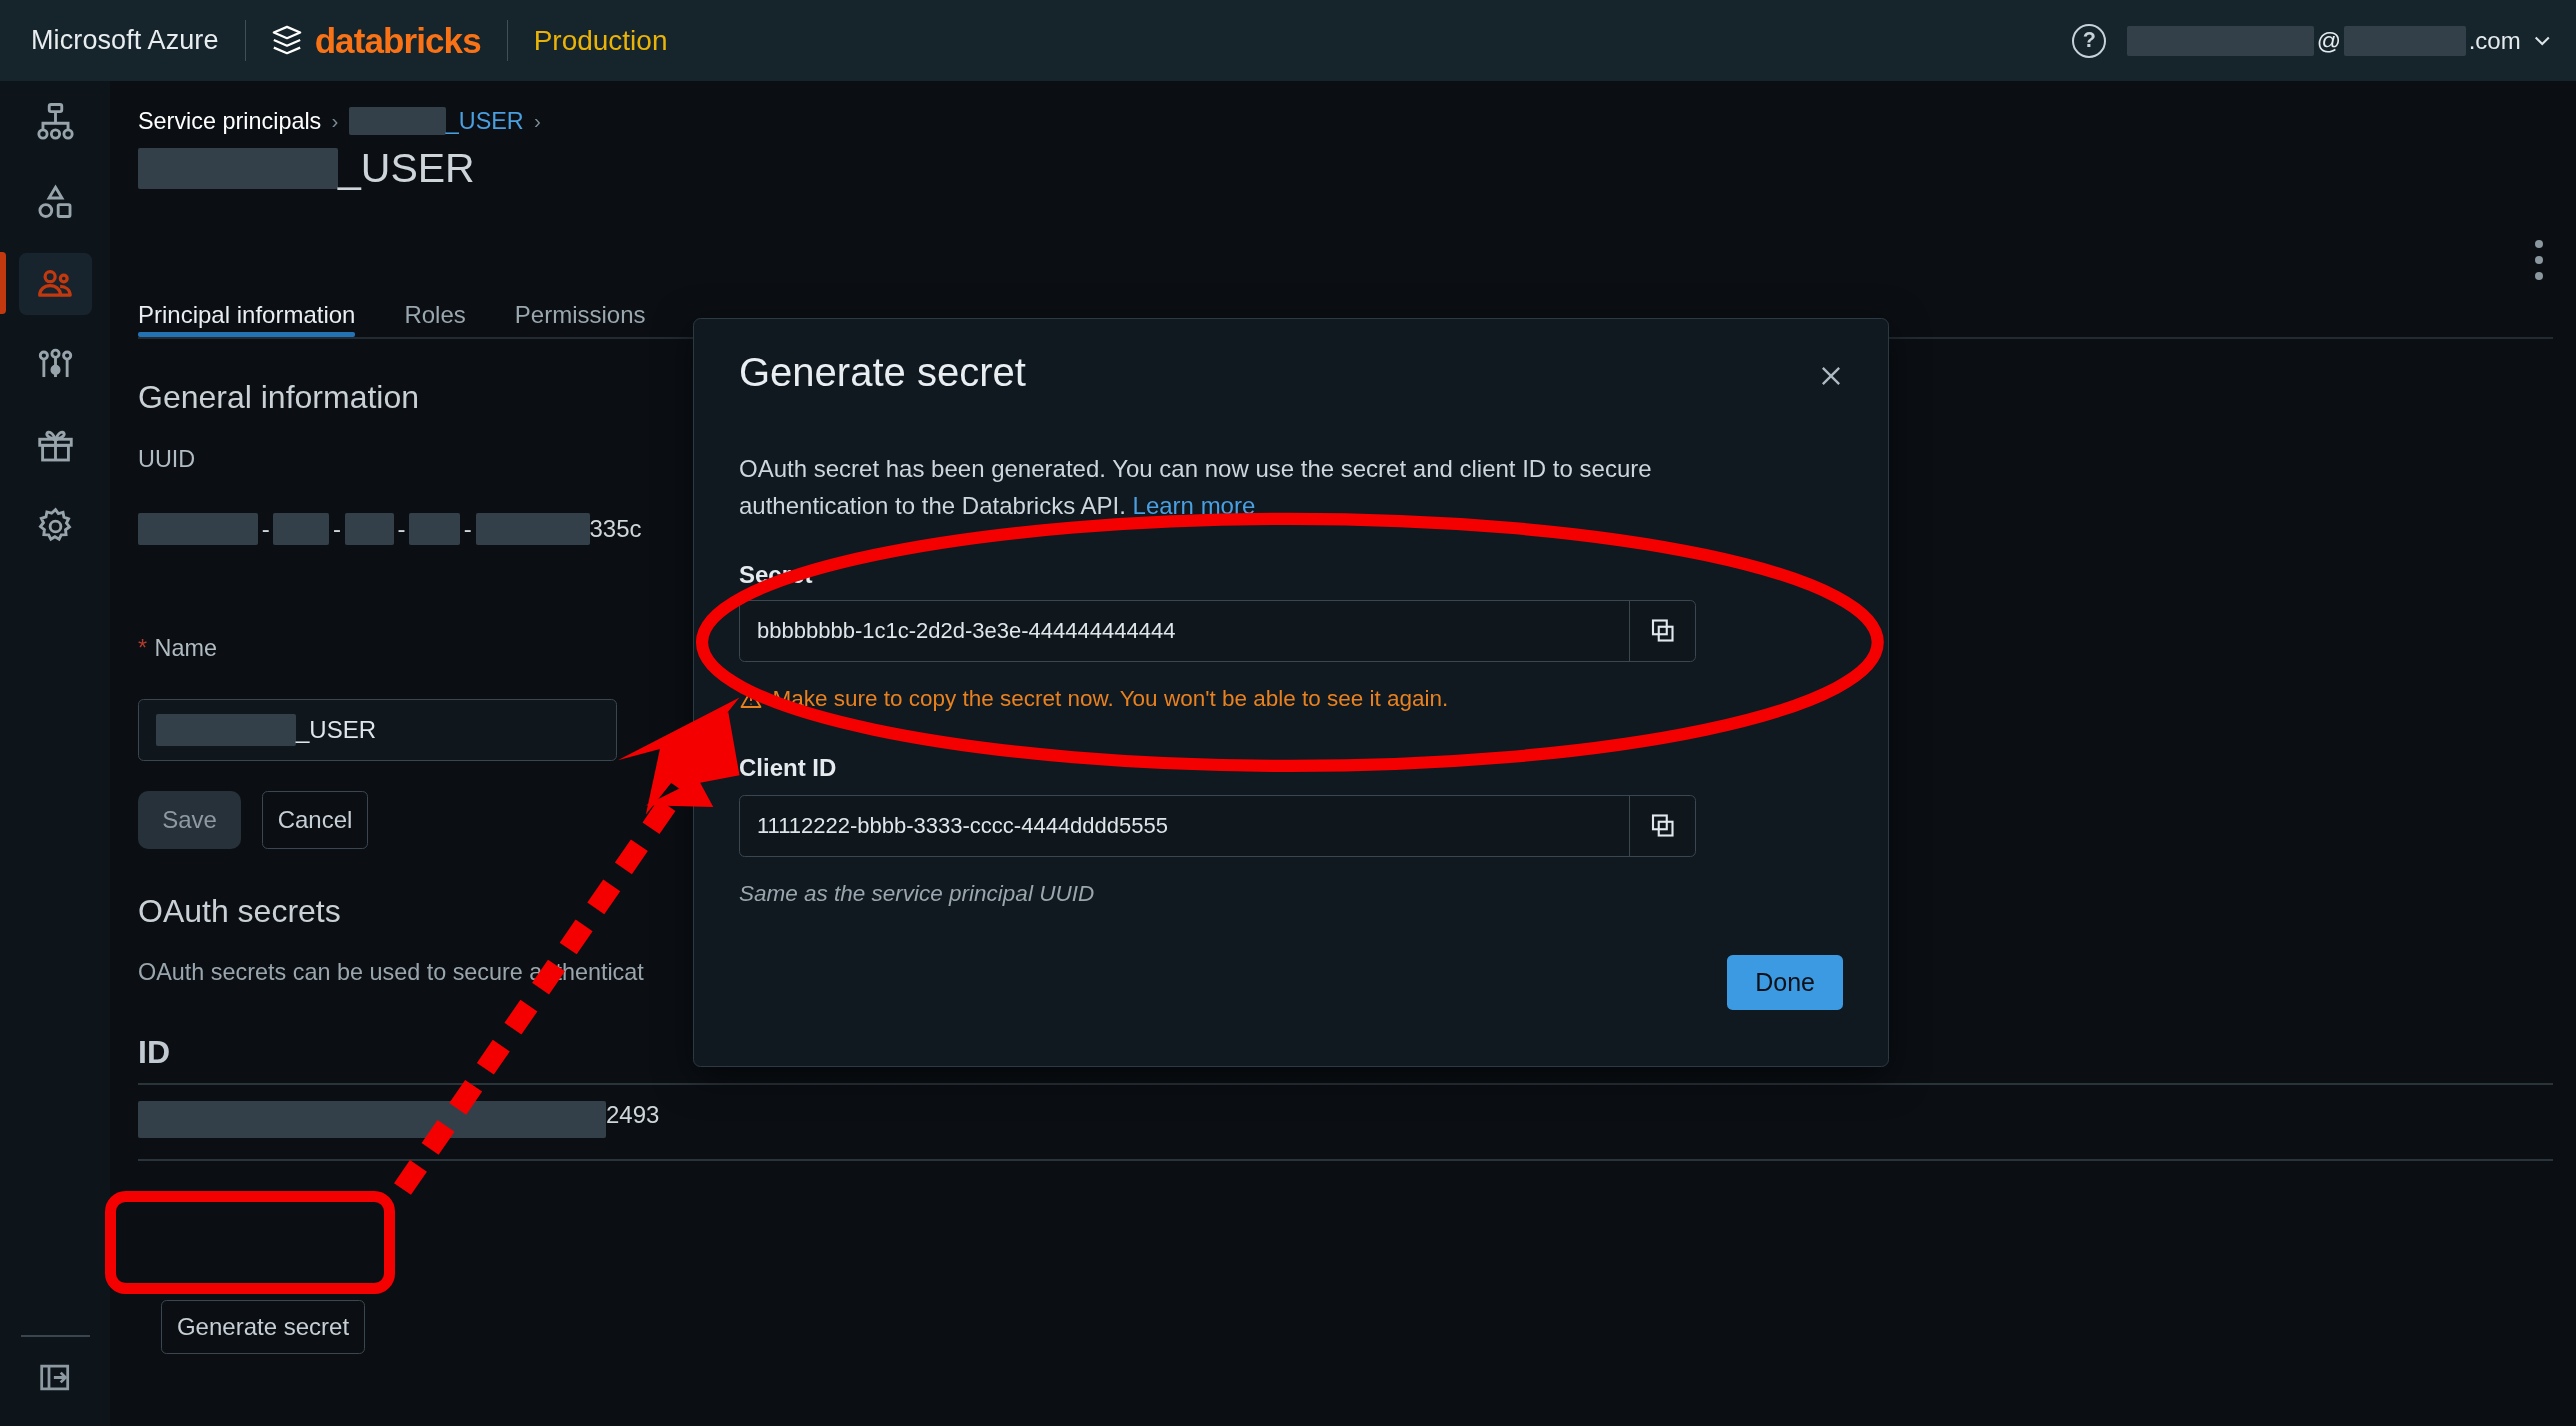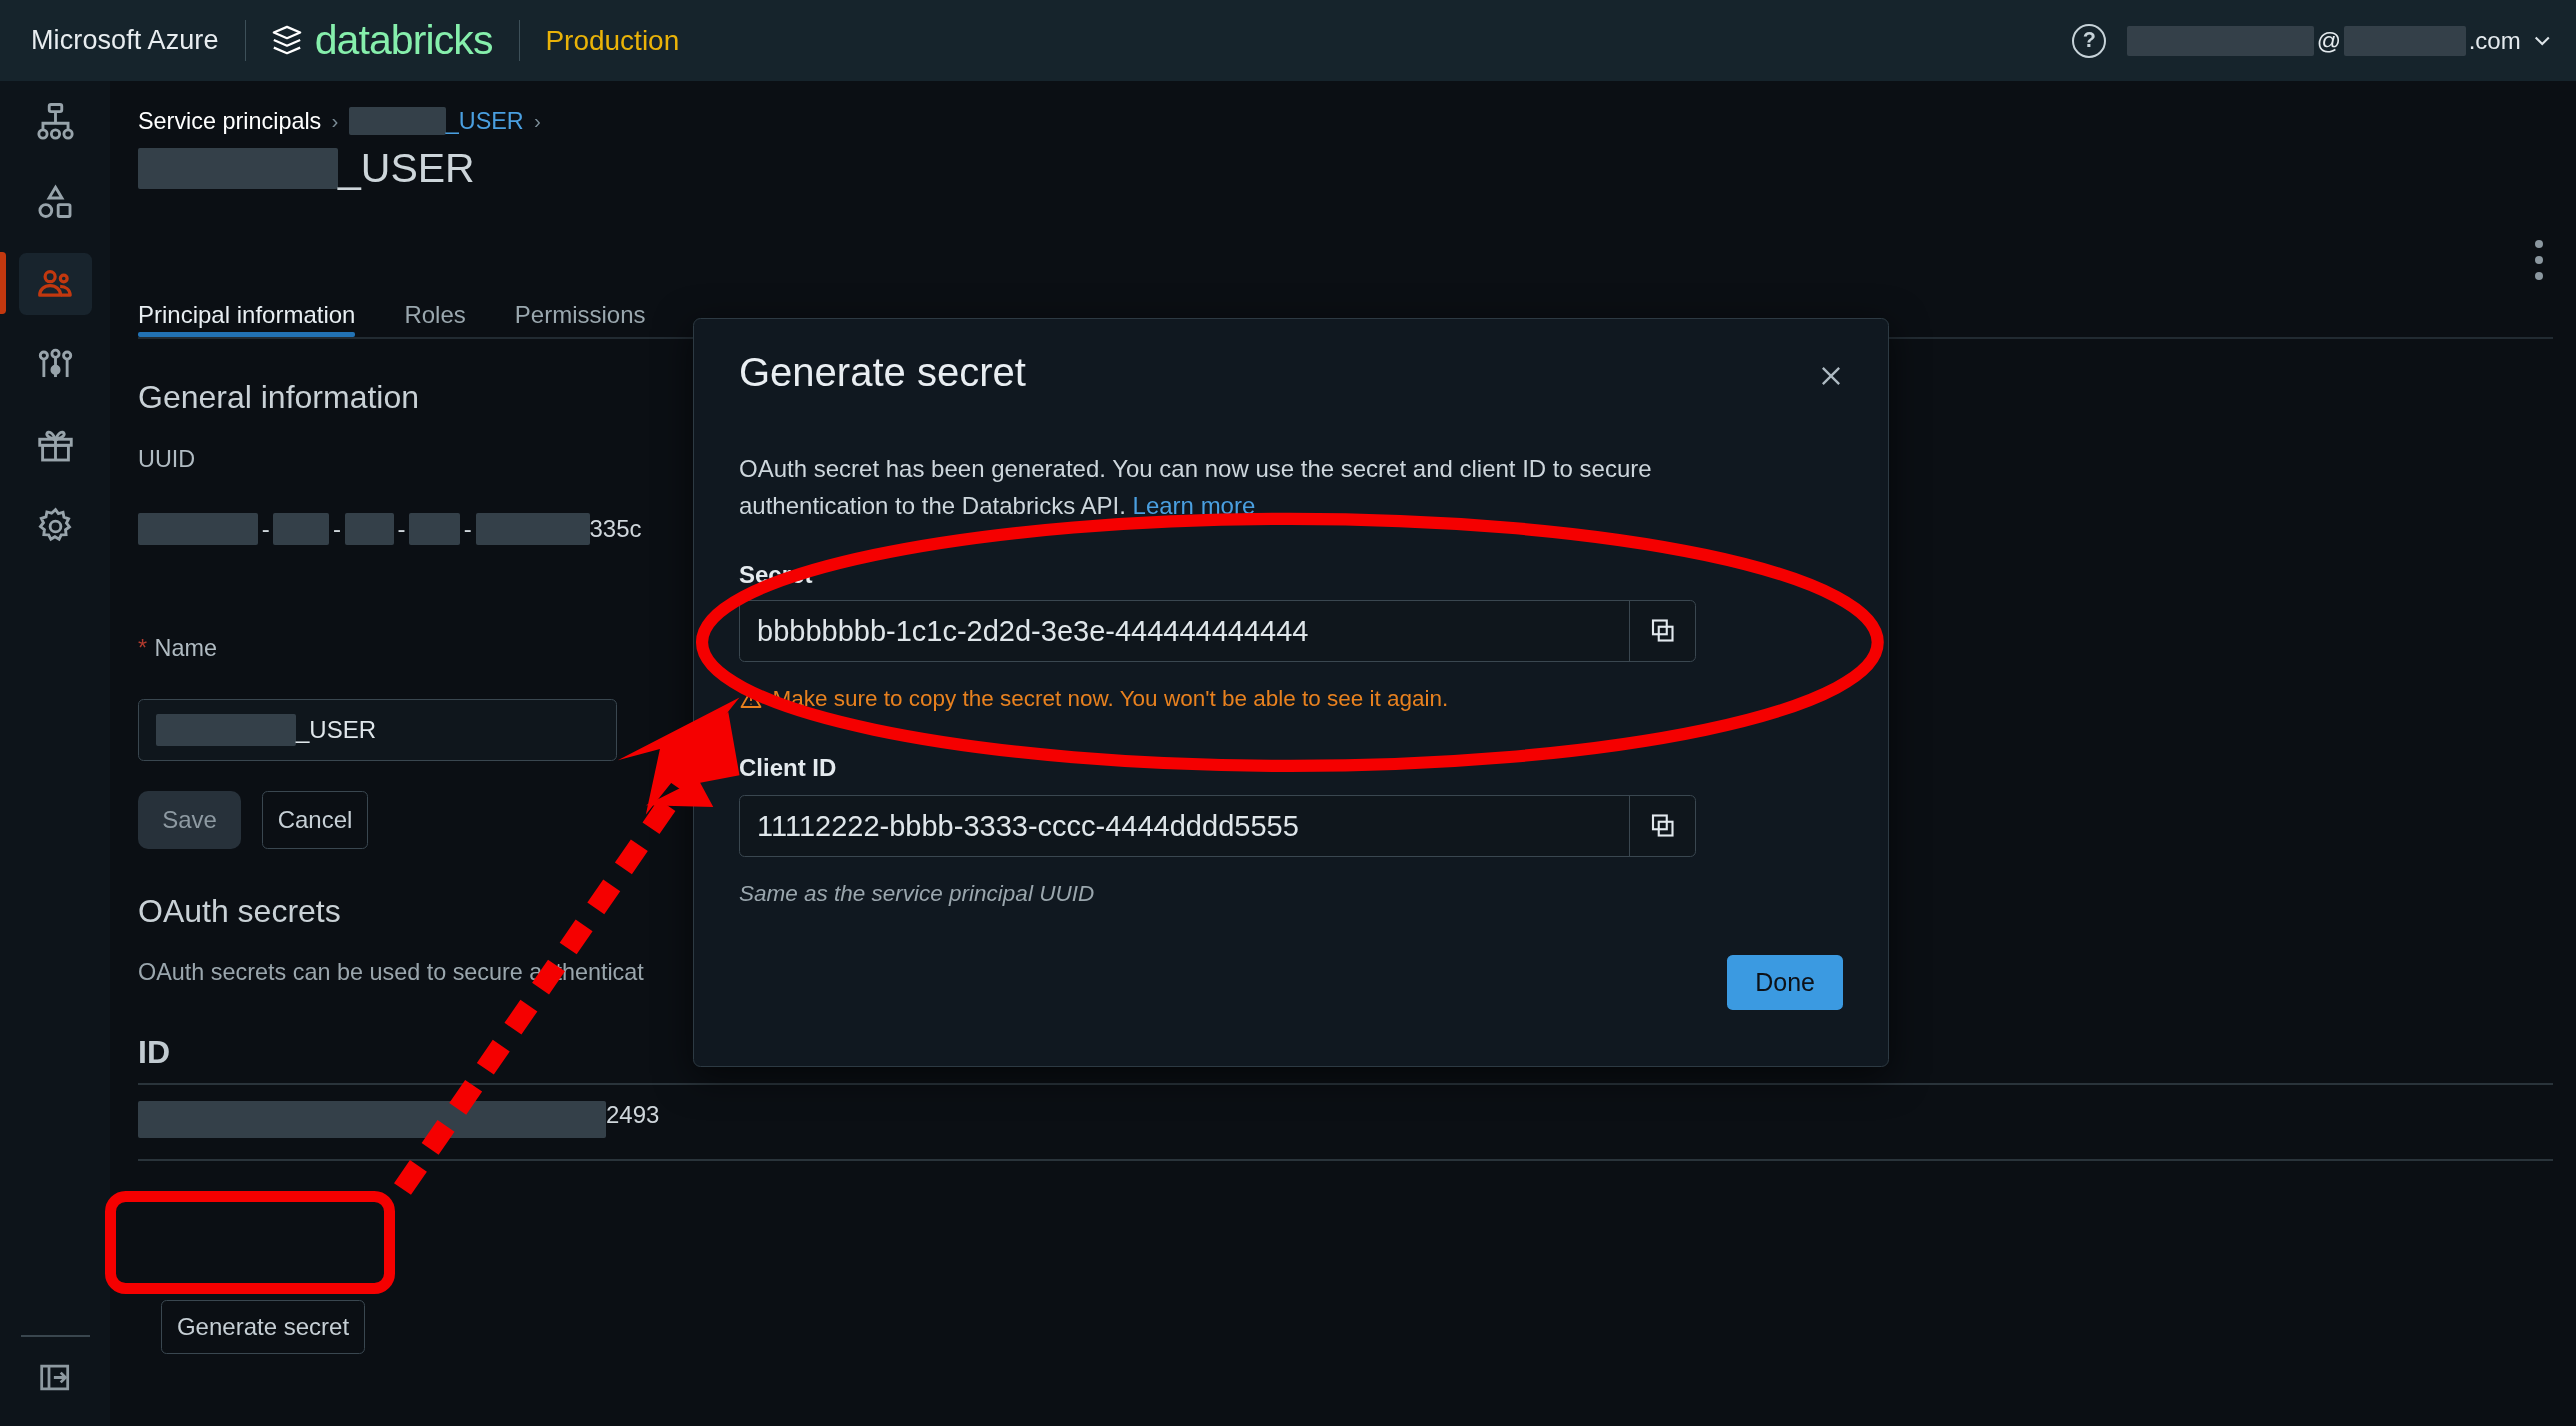--- a/index.html
+++ b/index.html
@@ -12,21 +12,21 @@
   #root { position: relative; width: 2576px; height: 1427px; background: #0b0f14; }
 
   
   .topbar {
     position: absolute; left: 0; top: 0; width: 2576px; height: 81px;
     background: #16242c; display: flex; align-items: center; z-index: 20;
   }
   .tb-azure { color: #e8edf0; font-size: 27px; margin-left: 31px; letter-spacing: 0.1px; }
   .tb-div { width: 0.9px; height: 41px; background: #3d5059; margin: 0 26px; }
   .tb-brandwrap { display: flex; align-items: center; gap: 11.2px; }
-  .tb-brand { color: #86efac; font-size: 41px; font-weight: normal; letter-spacing: -0.9px; }
+  .tb-brand { color: #f97316; font-size: 35px; font-weight: bold; letter-spacing: -0.9px; }
   .tb-prod { color: #eab308; font-size: 28px; }
   .tb-right { position: absolute; right: 22.5px; display: flex; align-items: center; gap: 20.6px; }
   .help-ic { width: 34px; height: 34px; border: 2.3px solid #c6d2d8; border-radius: 50%;
              color: #c6d2d8; font-size: 21.5px; display: flex; align-items: center;
              justify-content: center; font-weight: bold; }
   .acct { display: flex; align-items: center; gap: 2.8px; color: #e4eaee; font-size: 24px; }
   .redact { background: #344049; border-radius: 1.9px; display: inline-block; vertical-align: middle; }
 
   
   .rail {
@@ -97,21 +97,21 @@
   }
   .m-title { position: absolute; left: 45px; top: 31px; font-size: 40px; color: #e9eef2; }
   .m-close { position: absolute; right: 37px; top: 36px; width: 41px; height: 41px;
              display: flex; align-items: center; justify-content: center; }
   .m-body { position: absolute; left: 45px; top: 131px; width: 973px;
             font-size: 24px; line-height: 37px; color: #cdd6dc; }
   .m-link { color: #4a9fe0; }
   .m-flabel { position: absolute; font-size: 24px; color: #e4eaee; font-weight: bold; }
   .m-field { position: absolute; height: 62px; border: 0.9px solid #3a4750; border-radius: 5.6px;
              background: #0f161c; display: flex; align-items: center; }
-  .m-field .val { flex: 1; padding-left: 17px; font-size: 29px; color: #dfe6ea;
+  .m-field .val { flex: 1; padding-left: 17px; font-size: 22px; color: #dfe6ea;
                   white-space: nowrap; overflow: hidden; }
   .m-copy { width: 66px; height: 100%; border-left: 0.9px solid #3a4750;
             display: flex; align-items: center; justify-content: center; }
   .m-warn { position: absolute; display: flex; align-items: center; gap: 9.4px;
             font-size: 22.5px; color: #e8811f; }
   .m-help { position: absolute; font-size: 22.5px; color: #9aa6ad; }
   .btn-done { position: absolute; right: 45px; bottom: 56px; background: #3b9ae1;
               color: #0d1117; font-size: 25px; border-radius: 5.6px; padding: 13px 28px;
               display: flex; align-items: center; justify-content: center; }
 

